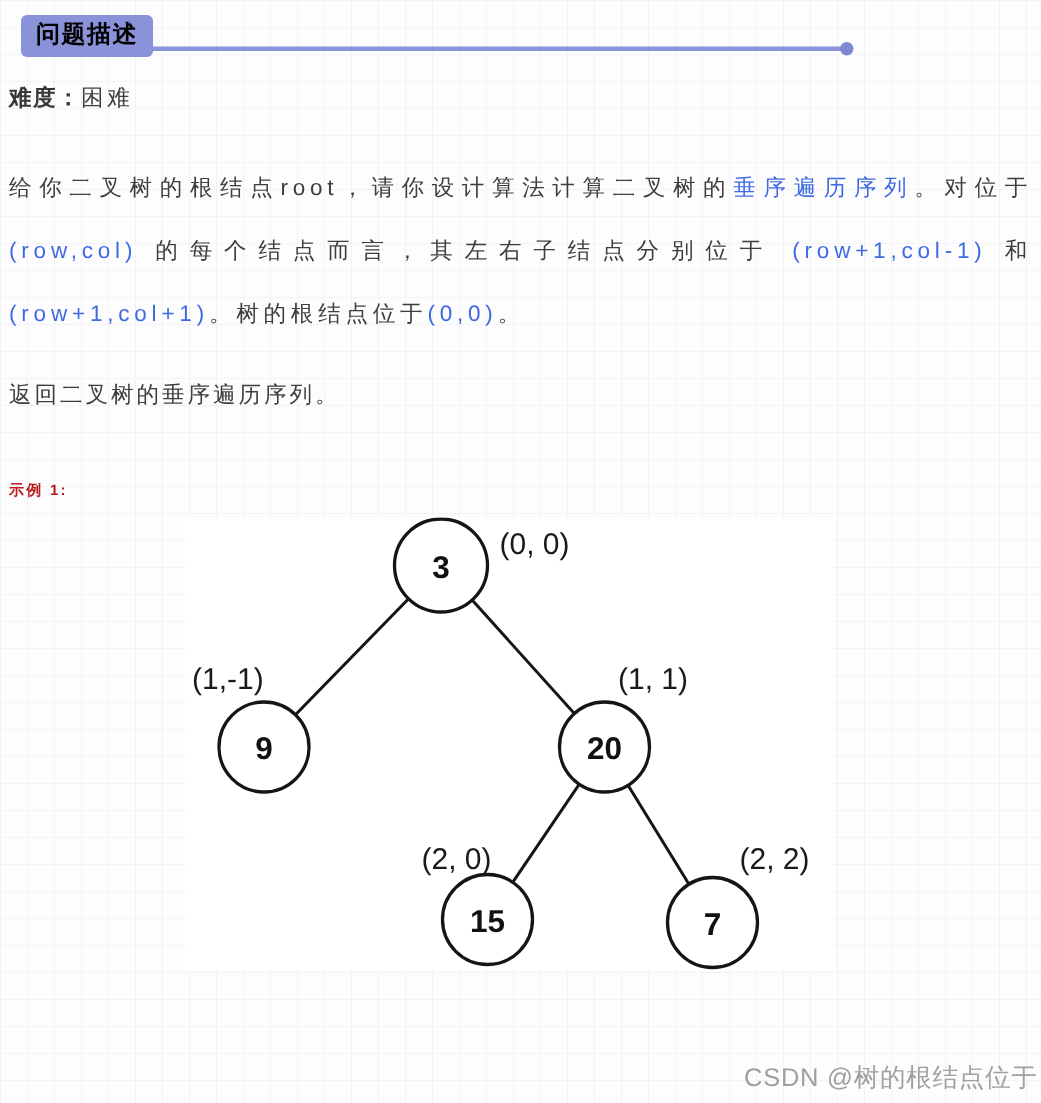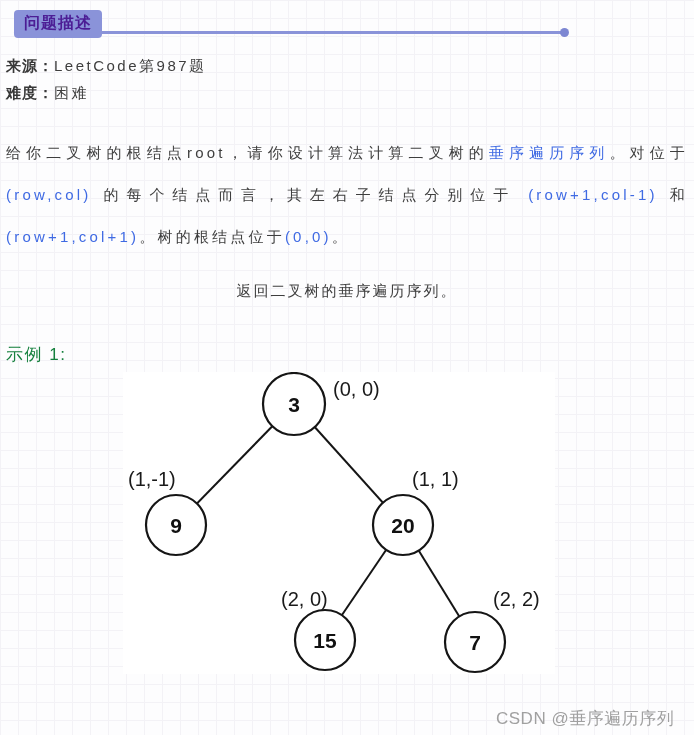--- a/index.html
+++ b/index.html
@@ -17,21 +17,21 @@
   .page {
     position: relative;
     width: 694px; height: 735px;
     padding: 10px 6px 0 6px;
   }
   
   .title-row { position: relative; height: 26px; }
   .badge {
     position: absolute; left: 8px; top: 0;
     display: inline-block;
-    background: #8a93d9; color: #4c1d95;
+    background: #8a93d9; color: #000000;
     font-size: 16px; font-weight: bold; letter-spacing: 1px;
     padding: 3px 10px 4px 10px;
     border-radius: 4px;
     z-index: 2;
   }
   .title-line {
     position: absolute; left: 8px; top: 21px;
     width: 551px; height: 3px;
     background: #8a93d9; border-radius: 2px; z-index: 1;
   }
@@ -47,27 +47,27 @@
   .meta-value { letter-spacing: 2.5px; color: #3e3e3e; }
   
   .para {
     font-size: 15px; line-height: 42px;
     text-align: justify;
     letter-spacing: 3.2px;
     color: #3e3e3e;
   }
   .para1 { margin-top: 26px; }
   .para2 { margin-top: 14px; }
-  .para3 { margin-top: 12px; letter-spacing: 2px; text-align: center; }
+  .para3 { margin-top: 12px; letter-spacing: 2px; text-align: left; }
   .seg-link { color: #3f6ae3; }
   .seg-link-bold { color: #3058e6; font-weight: bold; }
   .example-heading {
     margin-top: 28px;
-    font-size: 17px; line-height: 30px;
-    font-weight: normal; letter-spacing: 1.5px; color: #15803d;
+    font-size: 10px; line-height: 30px;
+    font-weight: bold; letter-spacing: 1.5px; color: #b91c1c;
   }
   
   .tree-figure {
     margin-top: 2px;
     margin-left: 117px;
     width: 432px; height: 302px;
     background: #ffffff;
   }
   .tree-figure svg { display: block; }
   .edge { stroke: #151515; stroke-width: 2; }
@@ -94,23 +94,20 @@
 <div class="page">
 
   <div class="title-row">
     <span class="badge">问题描述</span>
     <span class="title-line"></span>
     <span class="title-dot"></span>
   </div>
 
   <div class="meta">
     <div class="meta-row">
-      <span class="meta-label">来源：</span><span class="meta-value">LeetCode第987题</span>
-    </div>
-    <div class="meta-row">
       <span class="meta-label">难度：</span><span class="meta-value">困难</span>
     </div>
   </div>
 
   <p class="para para1"><span>给你二叉树的根结点root，请你设计算法计算二叉树的</span><span class="seg-link">垂序遍历序列</span><span>。对位于</span><span class="seg-link">(row,col)</span><span> 的每个结点而言，其左右子结点分别位于 </span><span class="seg-link">(row+1,col-1)</span><span> 和</span><span class="seg-link">(row+1,col+1)</span><span>。树的根结点位于</span><span class="seg-link">(0,0)</span><span>。</span></p>
 
 
   <p class="para para3"><span>返回二叉树的垂序遍历序列。</span></p>
 
   <p class="example-heading">示例 1:</p>
@@ -136,15 +133,15 @@
       <text class="node-value" x="352" y="278">7</text>
 
       <text class="coord-label" x="210" y="24">(0, 0)</text>
       <text class="coord-label" x="5" y="114">(1,-1)</text>
       <text class="coord-label" x="289" y="114">(1, 1)</text>
       <text class="coord-label" x="158" y="234">(2, 0)</text>
       <text class="coord-label" x="370" y="234">(2, 2)</text>
     </svg>
   </div>
 
-  <div class="watermark">CSDN @垂序遍历序列</div>
+  <div class="watermark">CSDN @树的根结点位于</div>
 
 </div>
 
 </body></html>

